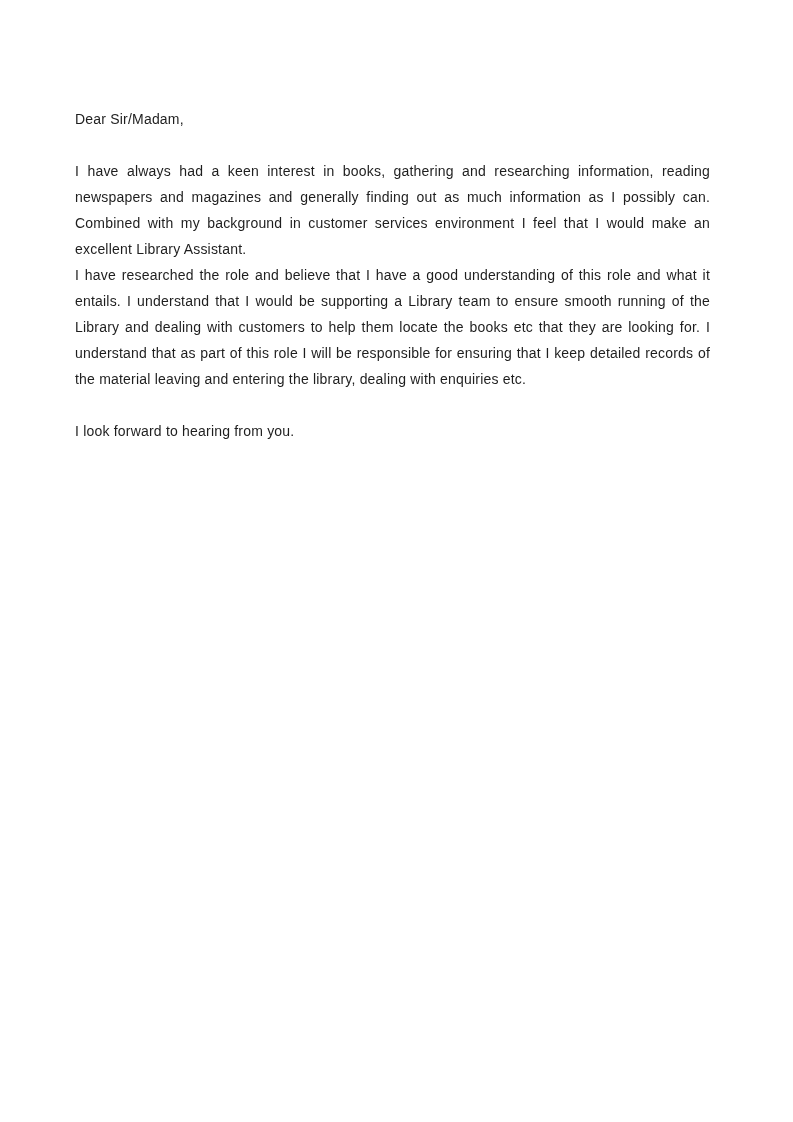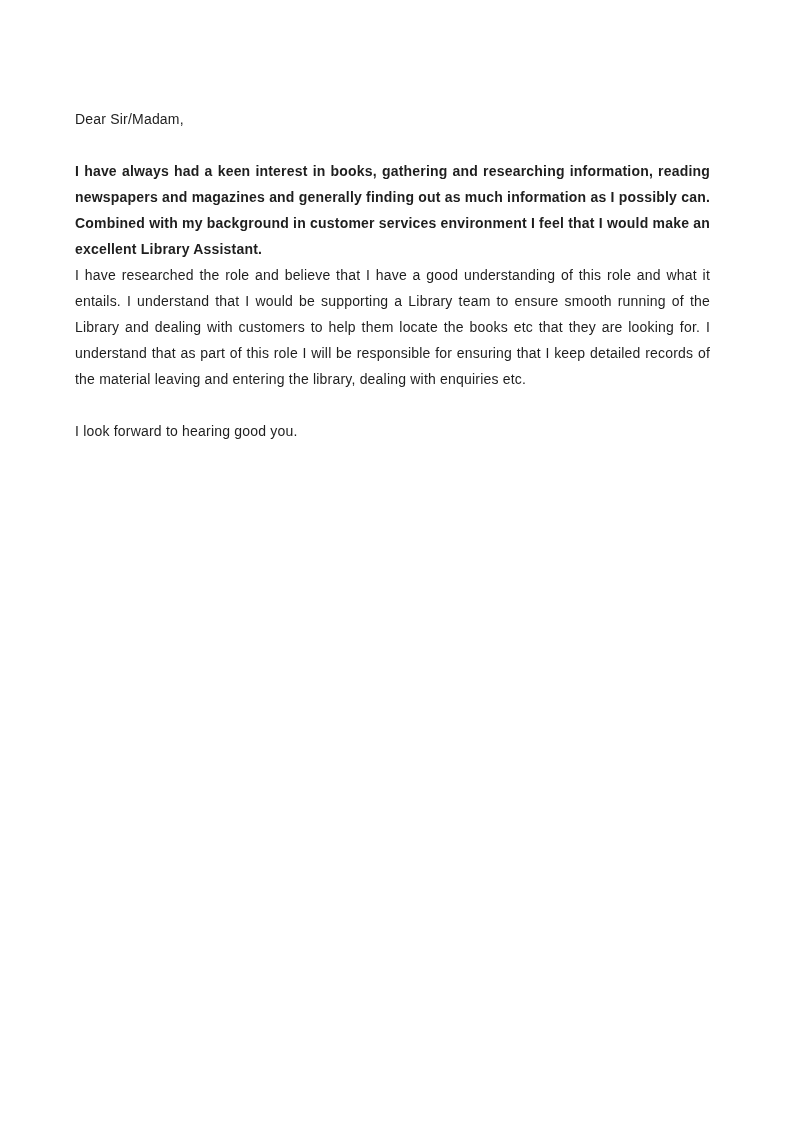--- a/index.html
+++ b/index.html
@@ -20,31 +20,30 @@
     margin: 0 0 26px 0;
     font-family: "Liberation Sans", sans-serif;
     font-size: 14px;
     line-height: 26px;
     letter-spacing: 0.2px;
     color: #1e1e1e;
     text-align: justify;
   }
   .para.tight {
     margin-bottom: 0;
-    font-weight: bold;
   }
 </style>
 </head>
 <body>
 
 <div class="page">
   <p class="para">Dear Sir/Madam,</p>
 
 
   <p class="para tight">I have always had a keen interest in books, gathering and researching information, reading newspapers and magazines and generally finding out as much information as I possibly can. Combined with my background in customer services environment I feel that I would make an excellent Library Assistant.</p>
 
   <p class="para">I have researched the role and believe that I have a good understanding of this role and what it entails. I understand that I would be supporting a Library team to ensure smooth running of the Library and dealing with customers to help them locate the books etc that they are looking for. I understand that as part of this role I will be responsible for ensuring that I keep detailed records of the material leaving and entering the library, dealing with enquiries etc.</p>
 
 
 
-  <p class="para">I look forward to hearing good you.</p>
+  <p class="para">I look forward to hearing from you.</p>
 
 </div>
 
 </body></html>

